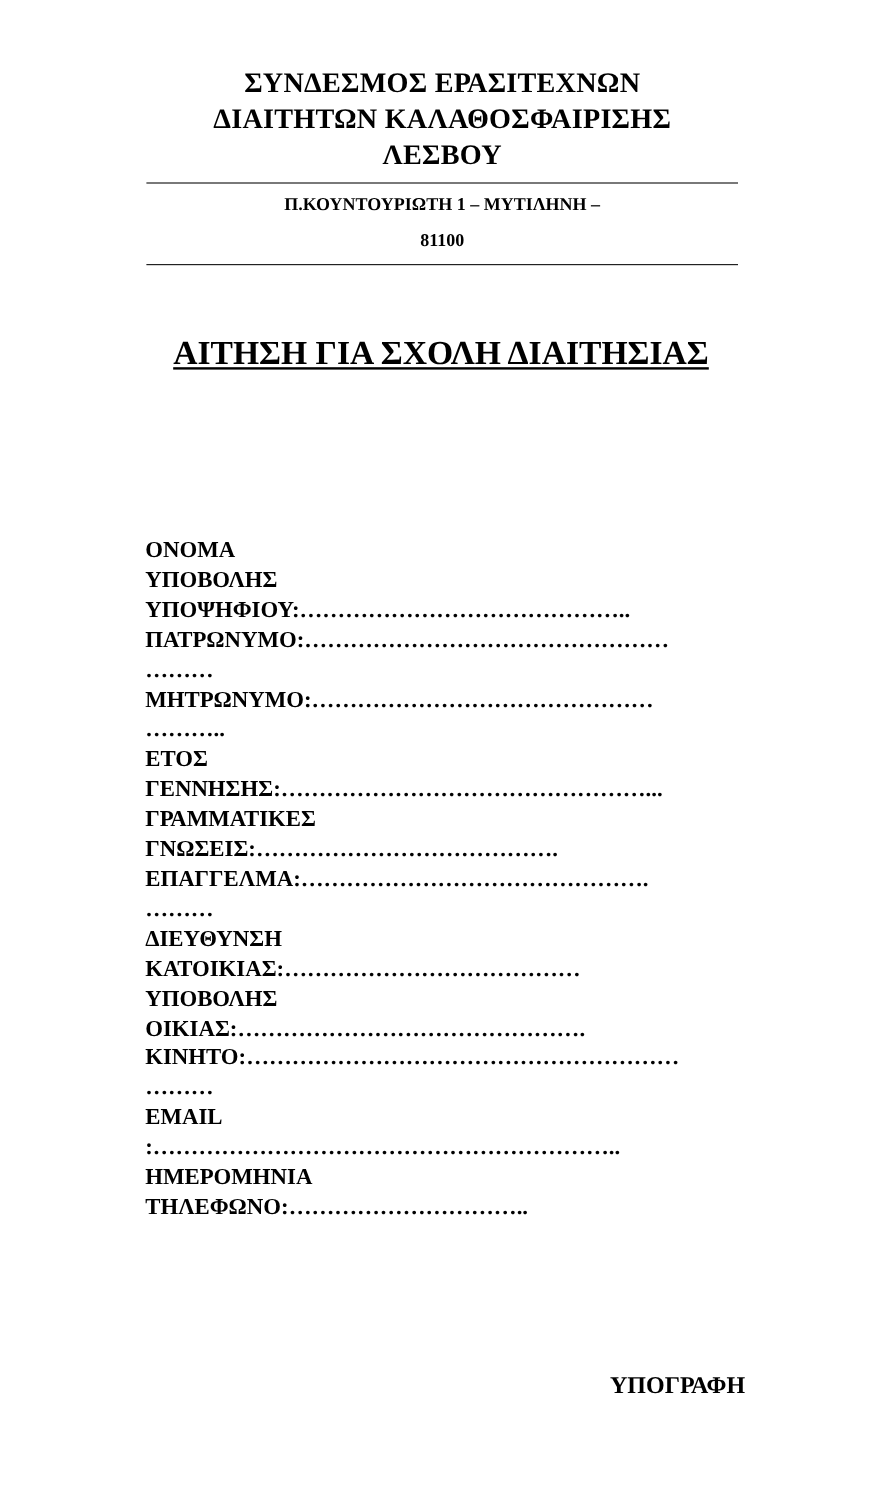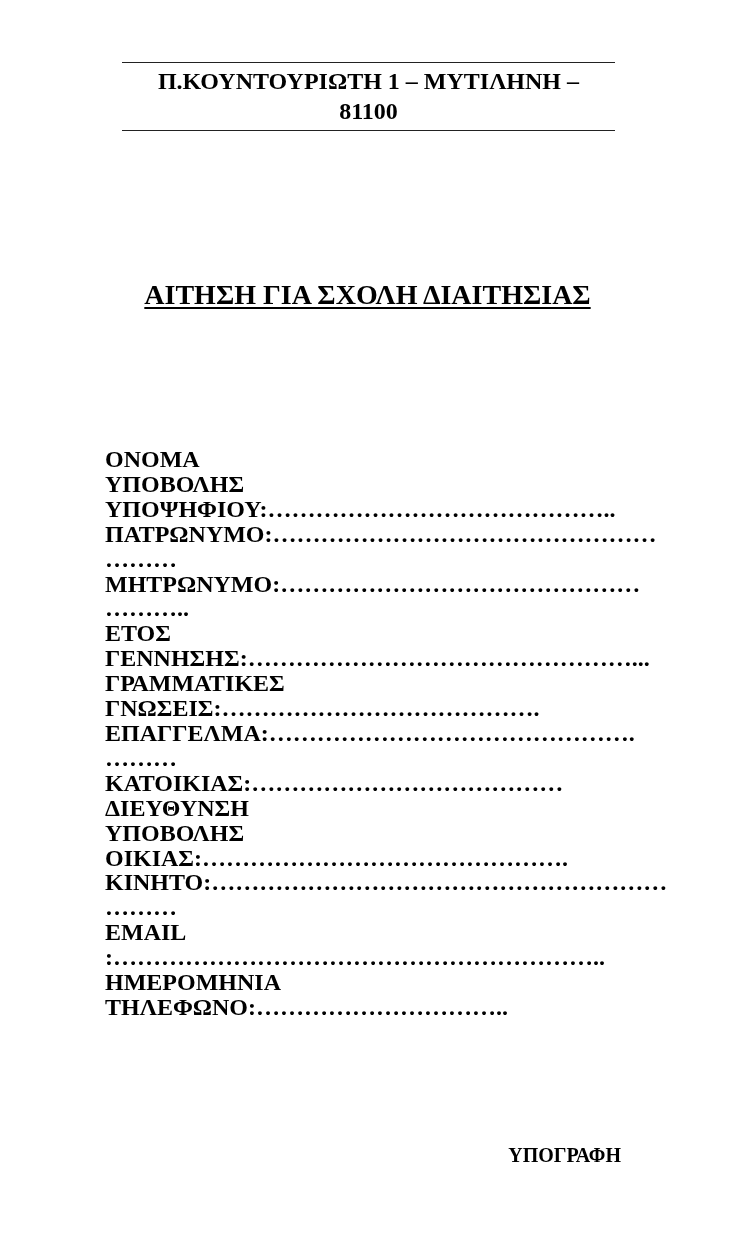--- a/index.html
+++ b/index.html
@@ -51,21 +51,21 @@
     margin: 0;
     width: 100%;
     height: 0;
   }
 
   .rule-top { margin-top: 7px; }
 
   .address {
     text-align: center;
     font-weight: bold;
-    font-size: 24px;
+    font-size: 15px;
     line-height: 30px;
     padding: 3px 0 4px 0;
   }
 
   .address .ln { display: block; }
 
   
   .doc-title {
     position: absolute;
     top: 278px;
@@ -81,24 +81,24 @@
     display: inline-block;
     text-decoration: underline;
     text-underline-offset: 3px;
     text-decoration-thickness: 2px;
   }
 
   
   .form-body {
     position: absolute;
     top: 447px;
-    left: 105px;
+    left: 121px;
     width: 500px;
     font-weight: bold;
-    font-size: 24px;
+    font-size: 19px;
     line-height: 24.9px;
     word-spacing: 0.5px;
   }
 
   .field-line {
     display: block;
     white-space: nowrap;
   }
 
   
@@ -112,20 +112,25 @@
     font-size: 20px;
     line-height: 25px;
   }
 </style>
 </head>
 <body>
 
 <div class="page">
 
   <div class="letterhead">
+    <div class="org-name">
+      <span class="ln">ΣΥΝΔΕΣΜΟΣ ΕΡΑΣΙΤΕΧΝΩΝ</span>
+      <span class="ln">ΔΙΑΙΤΗΤΩΝ ΚΑΛΑΘΟΣΦΑΙΡΙΣΗΣ</span>
+      <span class="ln">ΛΕΣΒΟΥ</span>
+    </div>
 
     <hr class="rule rule-top">
 
     <div class="address">
       <span class="ln">Π.ΚΟΥΝΤΟΥΡΙΩΤΗ 1 – ΜΥΤΙΛΗΝΗ –</span>
       <span class="ln">81100</span>
     </div>
 
     <hr class="rule">
   </div>
@@ -141,22 +146,22 @@
       <span class="field-line">ΠΑΤΡΩΝΥΜΟ:…………………………………………</span>
       <span class="field-line">………</span>
       <span class="field-line">ΜΗΤΡΩΝΥΜΟ:………………………………………</span>
       <span class="field-line">………..</span>
       <span class="field-line">ΕΤΟΣ</span>
       <span class="field-line">ΓΕΝΝΗΣΗΣ:…………………………………………...</span>
       <span class="field-line">ΓΡΑΜΜΑΤΙΚΕΣ</span>
       <span class="field-line">ΓΝΩΣΕΙΣ:………………………………….</span>
       <span class="field-line">ΕΠΑΓΓΕΛΜΑ:……………………………………….</span>
       <span class="field-line">………</span>
+      <span class="field-line">ΔΙΕΥΘΥΝΣΗ</span>
       <span class="field-line">ΚΑΤΟΙΚΙΑΣ:…………………………………</span>
-      <span class="field-line">ΔΙΕΥΘΥΝΣΗ</span>
       <span class="field-line">ΥΠΟΒΟΛΗΣ</span>
       <span class="field-line">ΟΙΚΙΑΣ:……………………………………….</span>
       <span class="field-line">ΚΙΝΗΤΟ:…………………………………………………</span>
       <span class="field-line">………</span>
       <span class="field-line">EMAIL</span>
       <span class="field-line"> :……………………………………………………..</span>
       <span class="field-line">ΗΜΕΡΟΜΗΝΙΑ</span>
       <span class="field-line">ΤΗΛΕΦΩΝΟ:…………………………..</span>
     </div>
 

